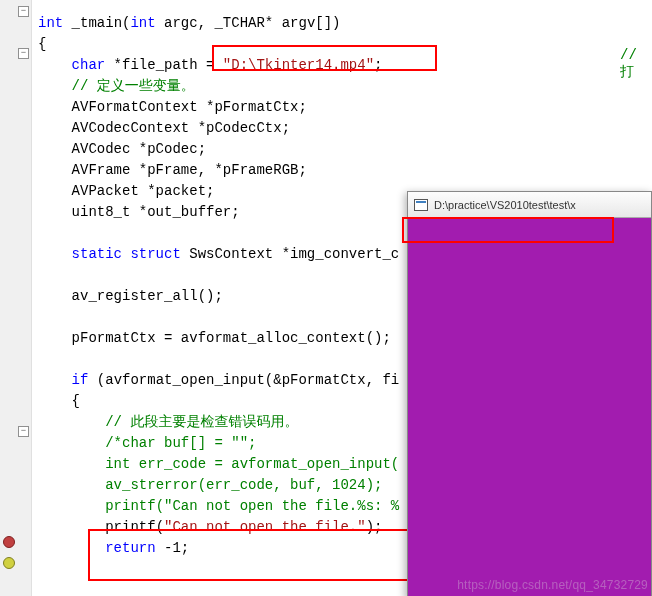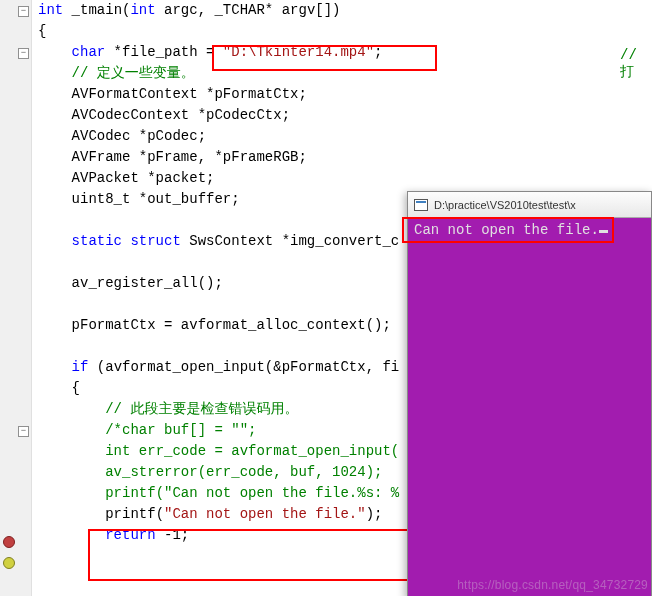--- a/index.html
+++ b/index.html
@@ -44,21 +44,21 @@
     .breakpoint {
       position: absolute;
       left: 3px;
       width: 12px;
       height: 12px;
       border-radius: 50%;
     }
     .bp-red { background: #c04040; border: 1px solid #802020; }
     .bp-yellow { background: #d0d040; border: 1px solid #808020; }
     .code {
-      padding: 0 6px;
+      padding: 13px 6px;
       line-height: 21px;
       white-space: pre;
       flex: 1;
     }
     .kw { color: #0000ff; }
     .str { color: #a31515; }
     .comment { color: #008000; }
 
     .redbox1 {
       position: absolute;
@@ -197,17 +197,16 @@
 
   <div class="redbox1"></div>
   <div class="redbox2"></div>
 </div>
 
 <div class="console-window">
   <div class="console-titlebar">
     <span class="console-icon"></span>
     <span>D:\practice\VS2010test\test\x</span>
   </div>
-  <div class="console-body"><span>Can not open the file.</span><span class="cursor"></span></div>
   <div class="redbox3"></div>
 </div>
 
 <div class="watermark">https://blog.csdn.net/qq_34732729</div>
 
 </body></html>

